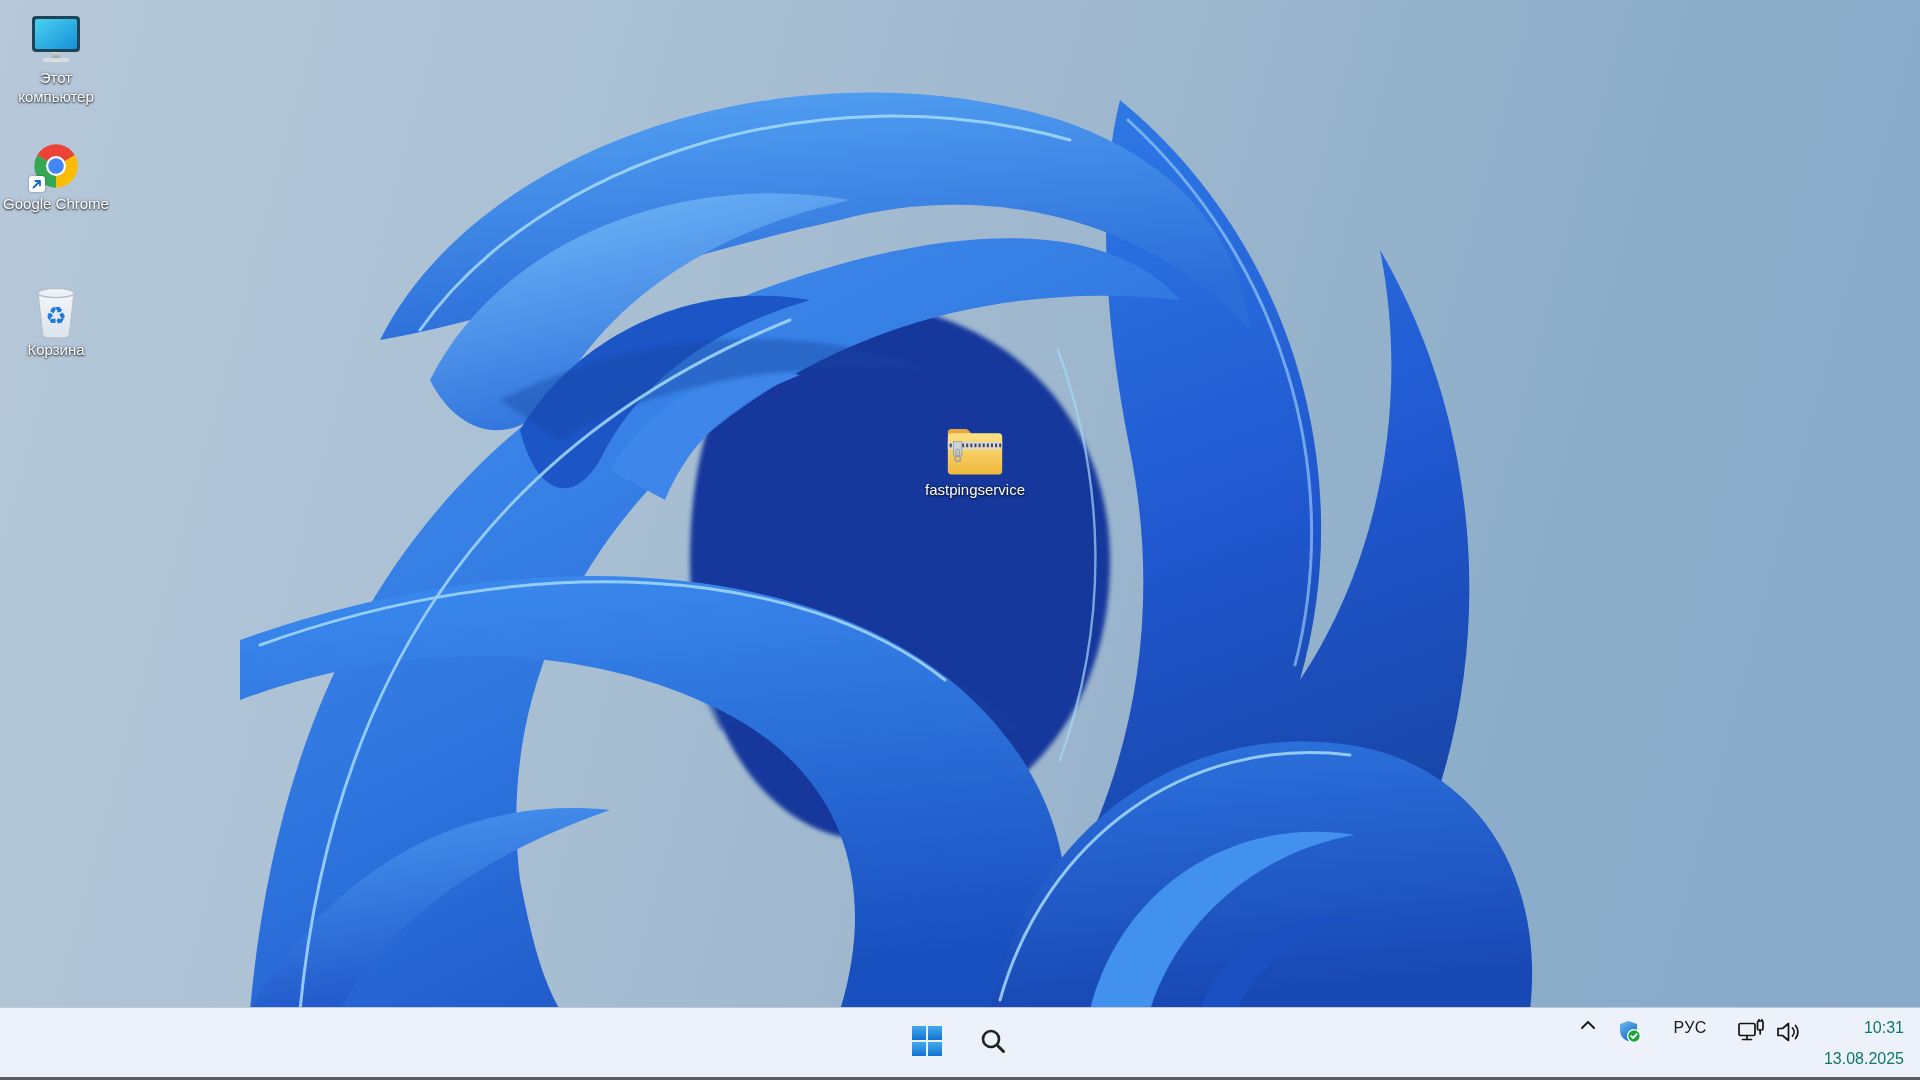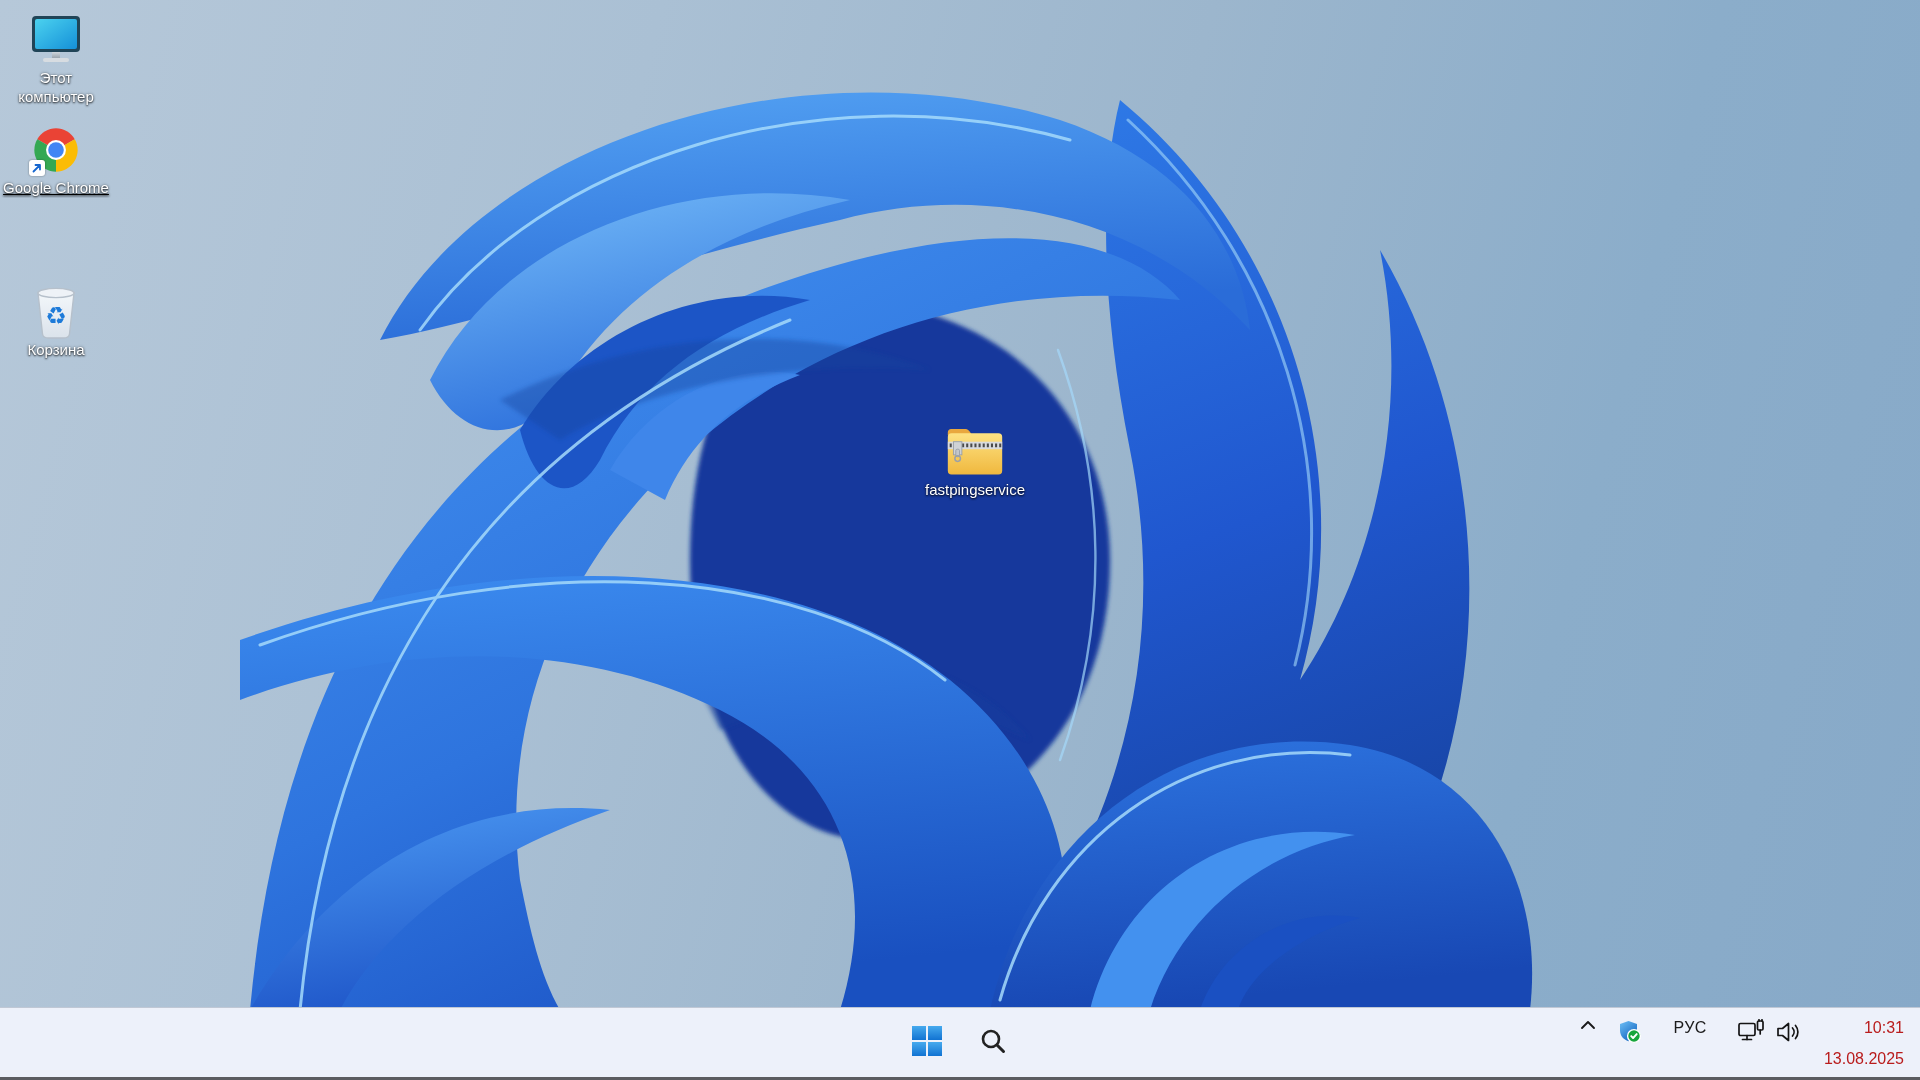--- a/index.html
+++ b/index.html
@@ -17,21 +17,21 @@
     cursor:default;
   }
   .icon-cell .glyph{width:60px;height:56px;display:flex;align-items:center;justify-content:center;position:relative;}
   .icon-label{
     max-width:110px;text-align:center;
     font-size:15px;line-height:19px;color:#ffffff;
     text-shadow:0 1px 2px rgba(0,0,0,.85),0 0 3px rgba(0,0,0,.45);
   }
   .break-all{word-break:break-all;max-width:104px;}
   #cell-this-pc{left:0;top:12px;}
-  #cell-chrome{left:0;top:122px;text-decoration:underline;}
+  #cell-chrome{left:0;top:138px;}
   #cell-recycle{left:0;top:284px;}
   #cell-zip{left:919px;top:424px;}
   .shortcut-badge{
     position:absolute;left:3px;bottom:2px;width:16px;height:16px;background:#ffffff;
     border-radius:3px;box-shadow:0 0 2px rgba(0,0,0,.45);display:flex;align-items:center;justify-content:center;
   }
 
   
   .taskbar{
     position:absolute;left:0;bottom:3px;width:1920px;height:69px;
@@ -51,21 +51,21 @@
     position:absolute;right:0;top:0;height:69px;display:flex;align-items:center;
     padding-right:12px;gap:2px;
   }
   .tray-btn{
     height:48px;border:none;background:transparent;border-radius:6px;cursor:pointer;
     display:flex;align-items:flex-start;justify-content:center;padding:0 9px;gap:10px;
   }
   .lang{font-size:16px;color:#1b1b1b;letter-spacing:.5px;padding:0 10px;}
   .clock{
     display:flex;flex-direction:column;align-items:flex-end;justify-content:center;
-    font-size:16px;line-height:21px;color:#b91c1c;padding:0 4px 0 10px;
+    font-size:16px;line-height:21px;color:#0f766e;padding:0 4px 0 10px;
   }
 </style>
 </head>
 <body>
 
 <svg class="wallpaper" viewBox="0 0 1920 1080" aria-hidden="true">
   <defs>
     <linearGradient id="gRB" x1="0" y1="0" x2="0.2" y2="1">
       <stop offset="0" stop-color="#2f7ce8"></stop>
         <stop offset=".55" stop-color="#2057cf"></stop>

